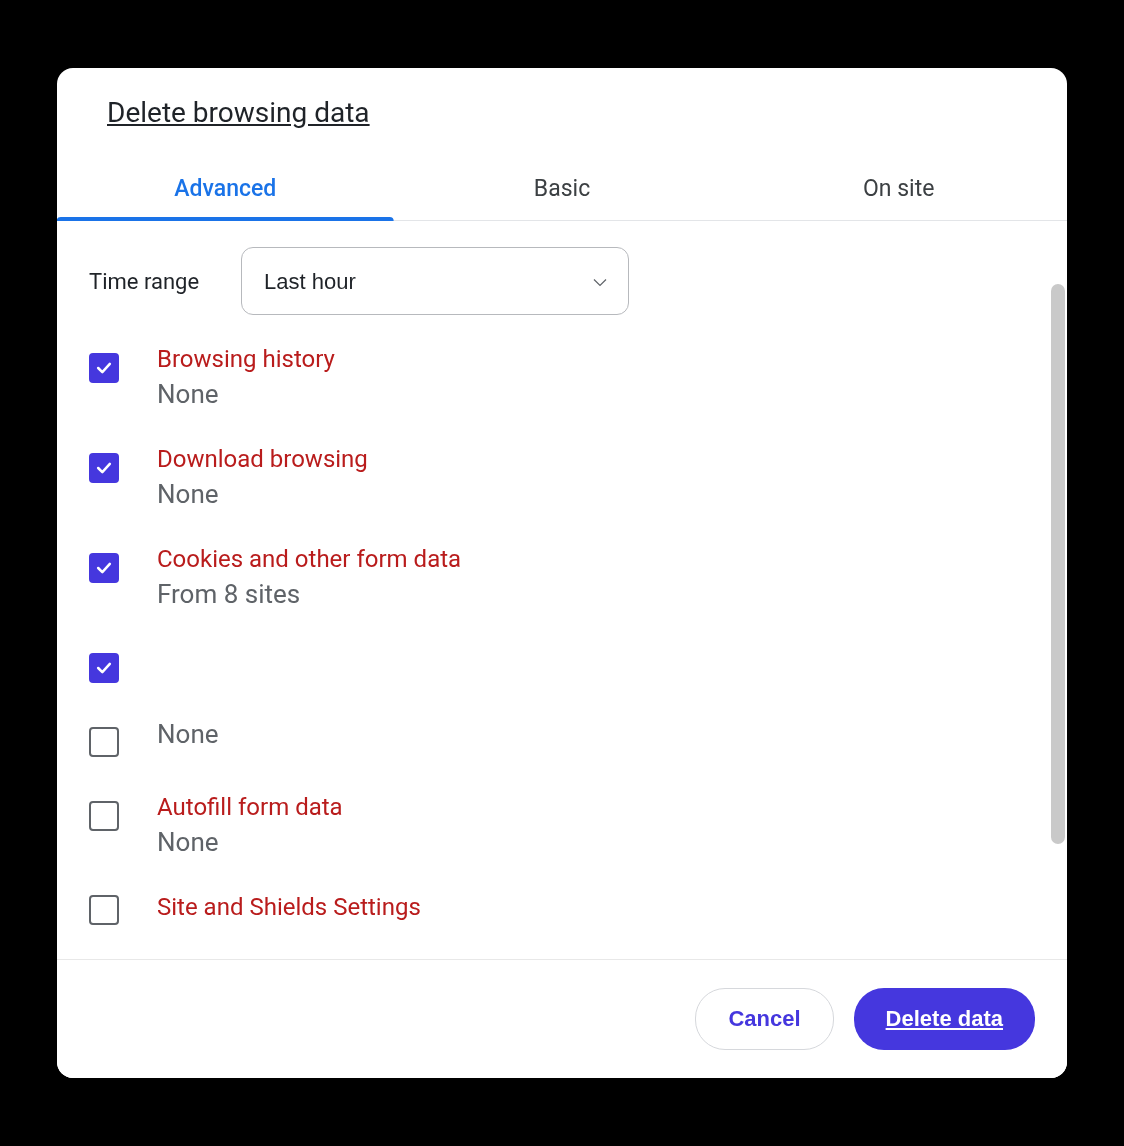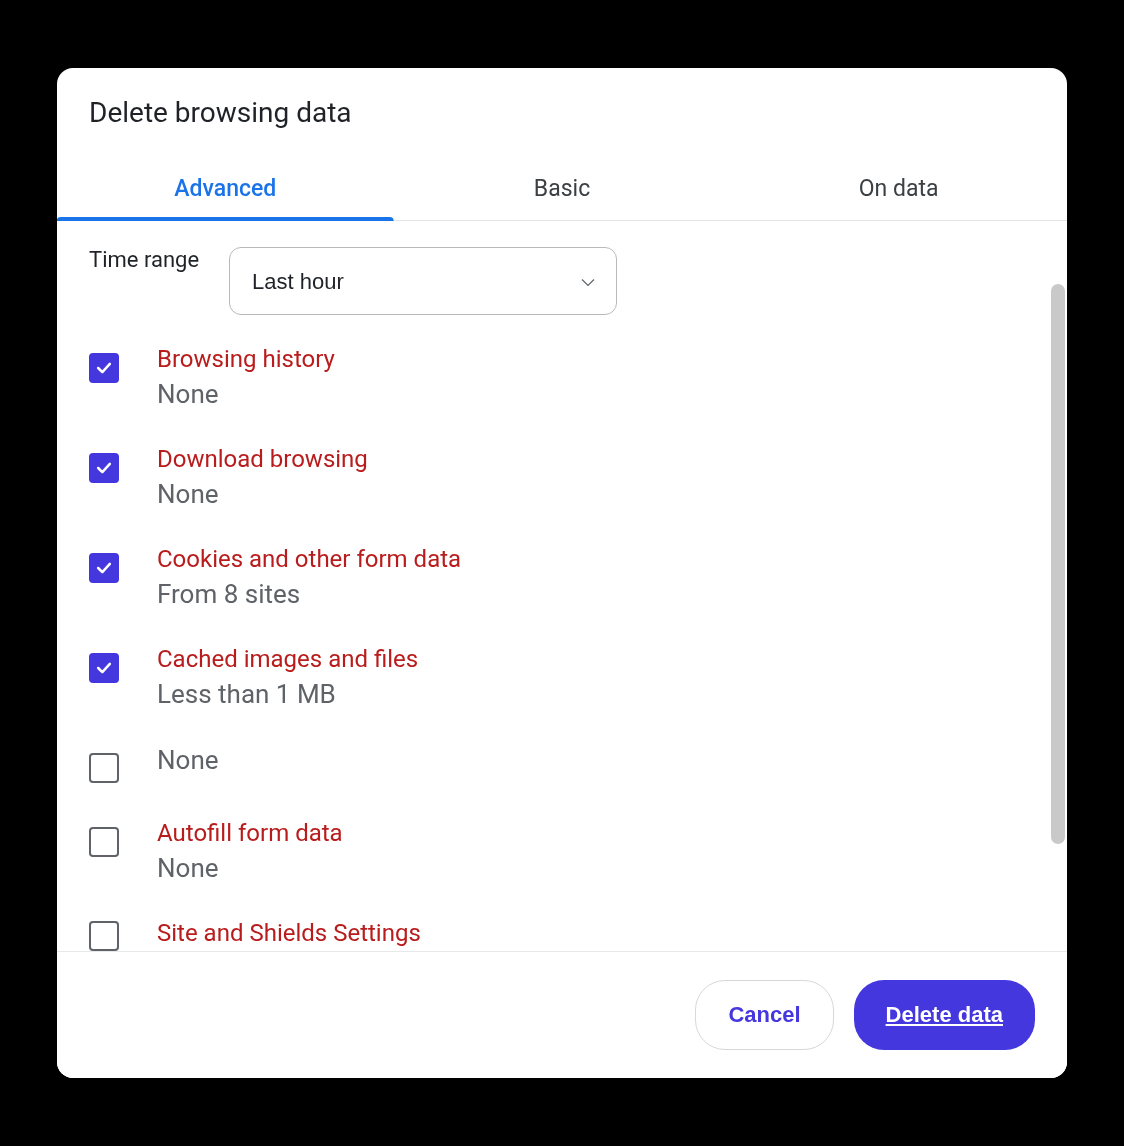--- a/index.html
+++ b/index.html
@@ -23,21 +23,22 @@
       border-radius: 16px;
       display: flex;
       flex-direction: column;
       overflow: hidden;
       position: relative;
     }
     .dialog-title {
       font-size: 28px;
       font-weight: 400;
       color: #1f2328;
-      padding: 28px 32px 0 32px;
+      padding: 28px 32px 0 50px;
+      text-decoration: underline;
     }
     .tabs {
       display: flex;
       margin-top: 28px;
       border-bottom: 1px solid #e3e5e8;
     }
     .tab {
       flex: 1;
       text-align: center;
       padding: 18px 0;
@@ -72,21 +73,22 @@
       position: absolute;
       right: 2px;
       top: 216px;
       width: 14px;
       height: 560px;
       background: #c9c9c9;
       border-radius: 7px;
     }
     .time-row {
       display: flex;
-      gap: 30px;
+      align-items: center;
+      gap: 42px;
       margin-bottom: 30px;
     }
     .time-label {
       font-size: 22px;
       color: #1f2328;
     }
     .select-wrap {
       position: relative;
       width: 388px;
     }
@@ -158,21 +160,21 @@
     }
     .footer {
       border-top: 1px solid #e8e8e8;
       padding: 28px 32px;
       display: flex;
       justify-content: flex-end;
       gap: 20px;
       background: #fff;
     }
     .btn {
-      height: 70px;
+      height: 62px;
       border-radius: 30px;
       padding: 0 32px;
       font-size: 22px;
       font-weight: 600;
       cursor: pointer;
       border: none;
     }
     .btn-cancel {
       background: #fff;
       color: #4537de;
@@ -186,21 +188,21 @@
   </style>
 </head>
 <body>
 
 <div class="dialog">
   <h1 class="dialog-title">Delete browsing data</h1>
 
   <div class="tabs">
     <div class="tab active">Advanced</div>
     <div class="tab">Basic</div>
-    <div class="tab">On data</div>
+    <div class="tab">On site</div>
   </div>
 
   <div class="content">
     <div class="time-row">
       <span class="time-label">Time range</span>
       <div class="select-wrap">
         <select class="select">
           <option>Last hour</option>
         </select>
         <span class="select-caret">
@@ -248,24 +250,20 @@
           <span class="item-sub">From 8 sites</span>
         </div>
       </div>
 
       <div class="item">
         <div class="checkbox checked">
           <svg viewBox="0 0 24 24">
               <path d="M5 12 L10 17 L19 7" fill="none" stroke="#fff" stroke-width="3" stroke-linecap="round" stroke-linejoin="round"></path>
             </svg>
         </div>
-        <div class="item-text">
-          <span class="item-label">Cached images and files</span>
-          <span class="item-sub">Less than 1 MB</span>
-        </div>
       </div>
 
       <div class="item">
         <div class="checkbox unchecked"></div>
         <div class="item-text">
           <span class="item-sub">None</span>
         </div>
       </div>
 
       <div class="item">

